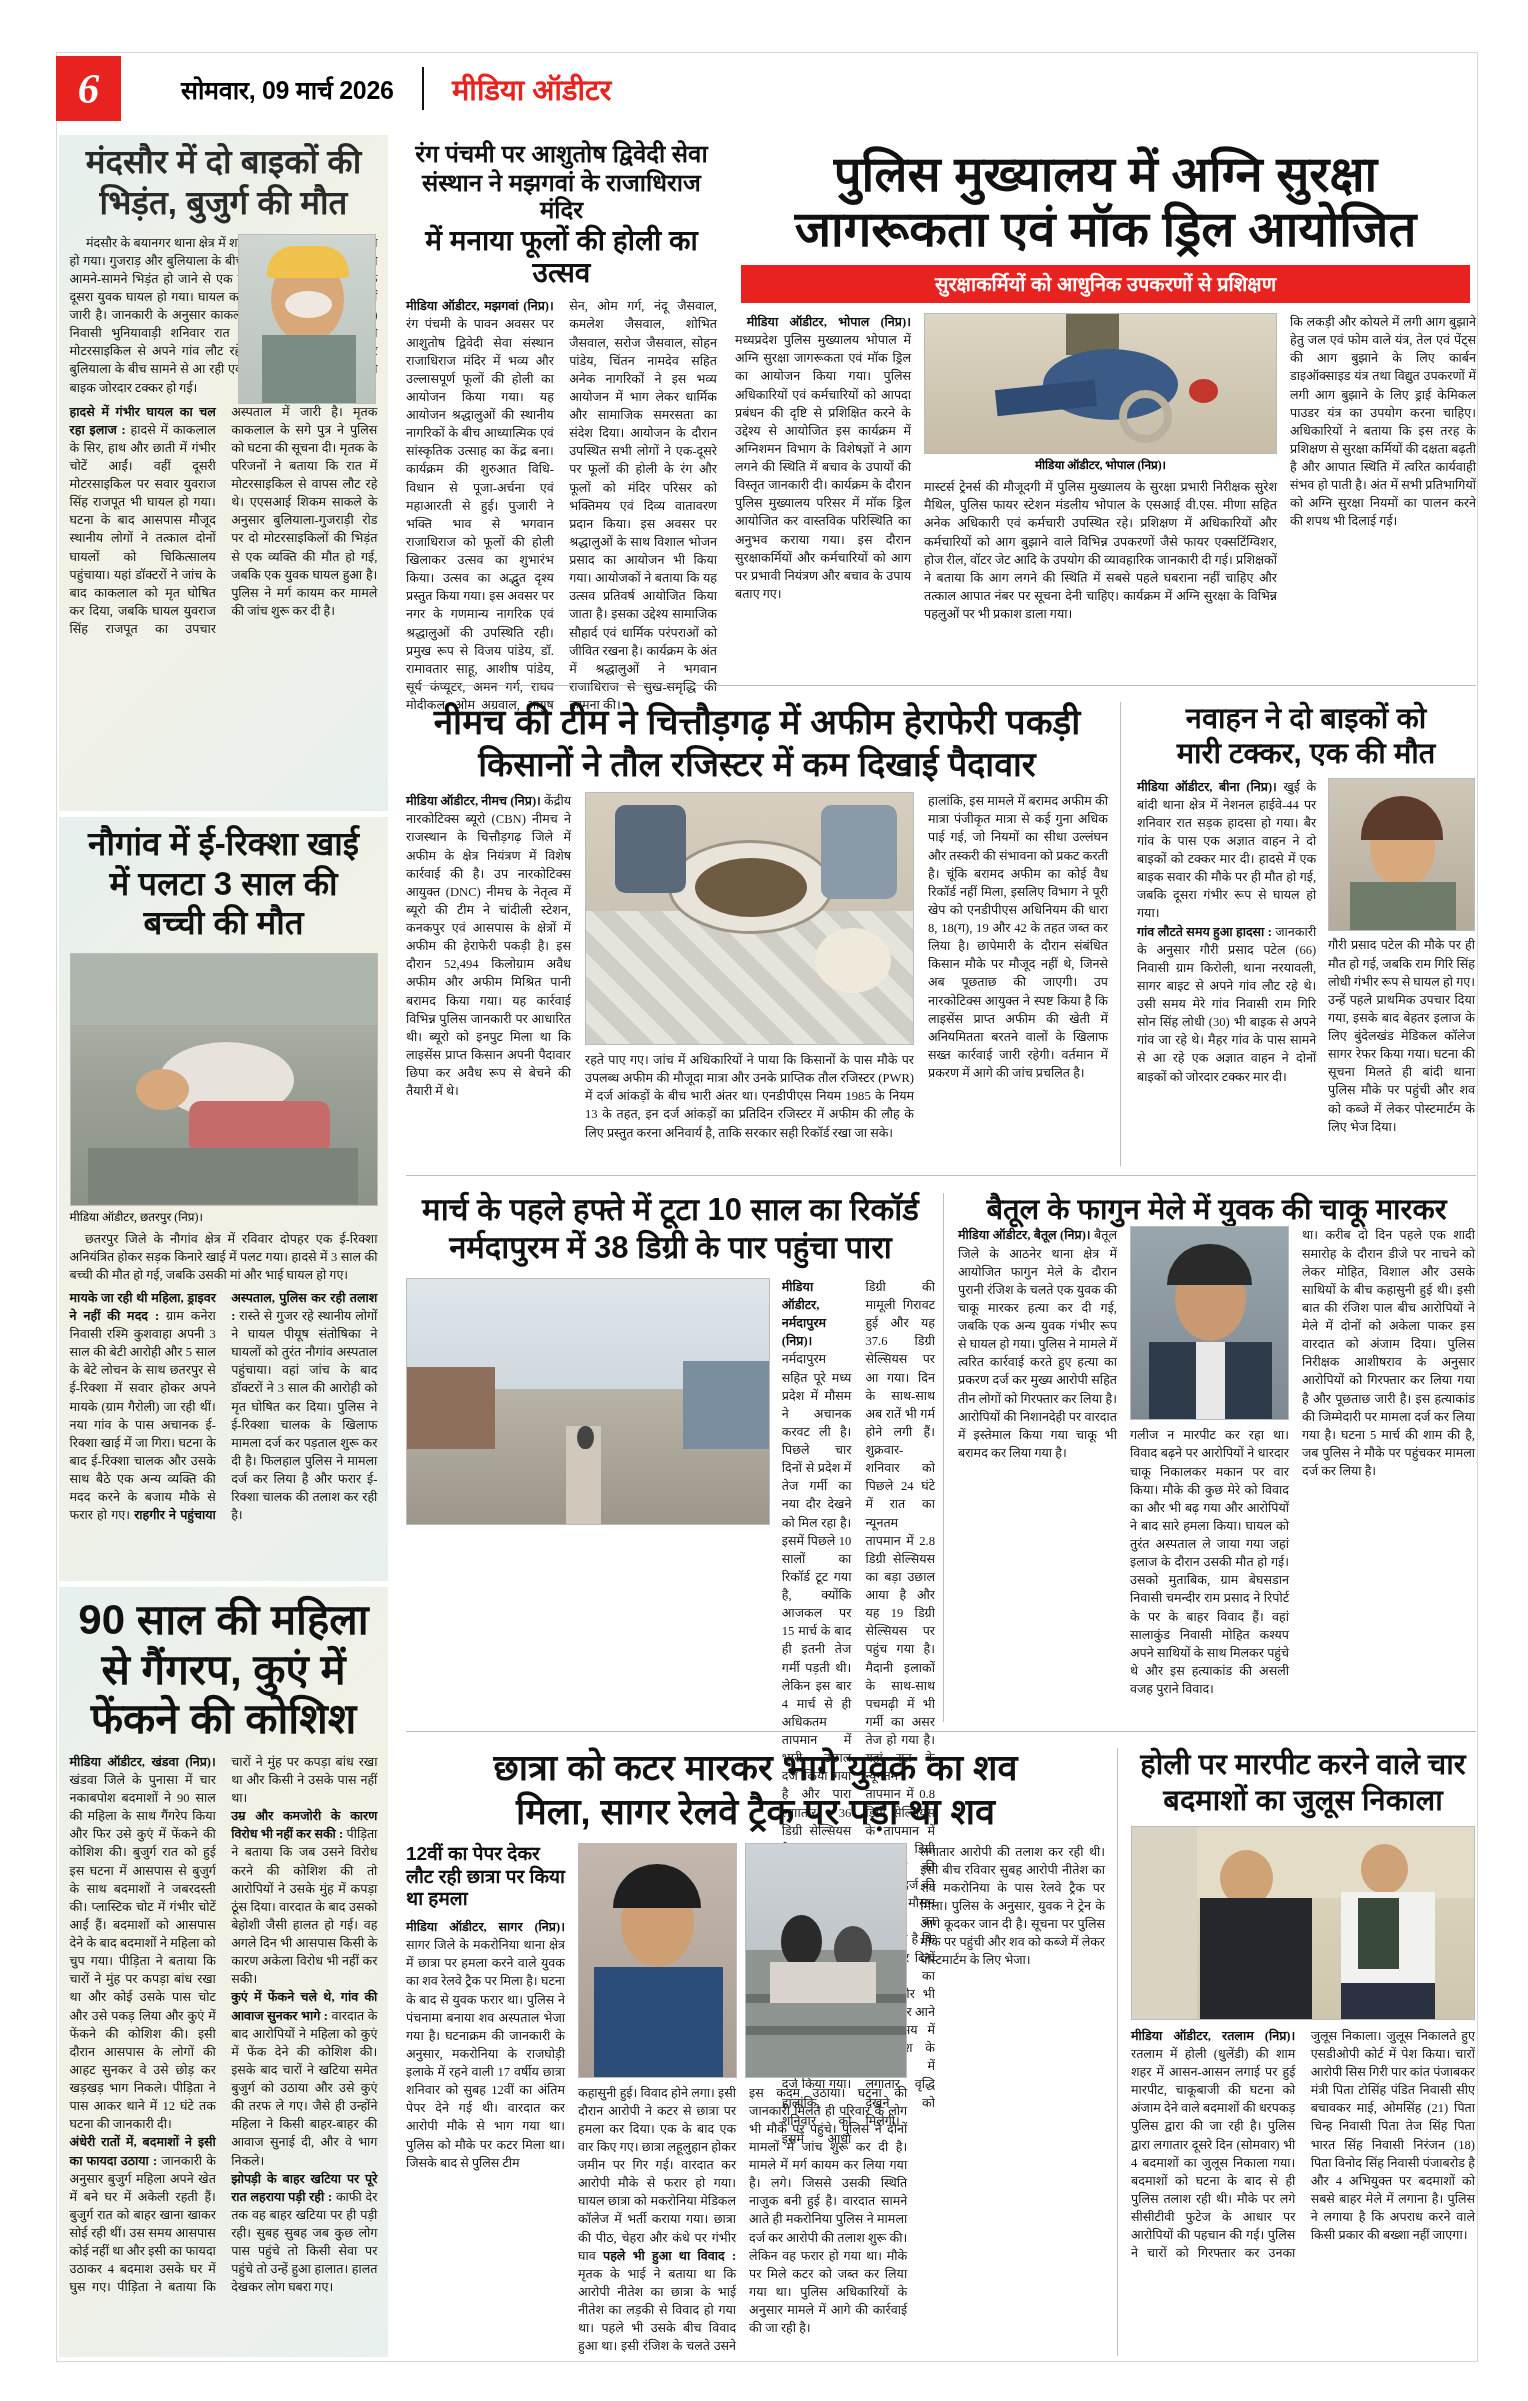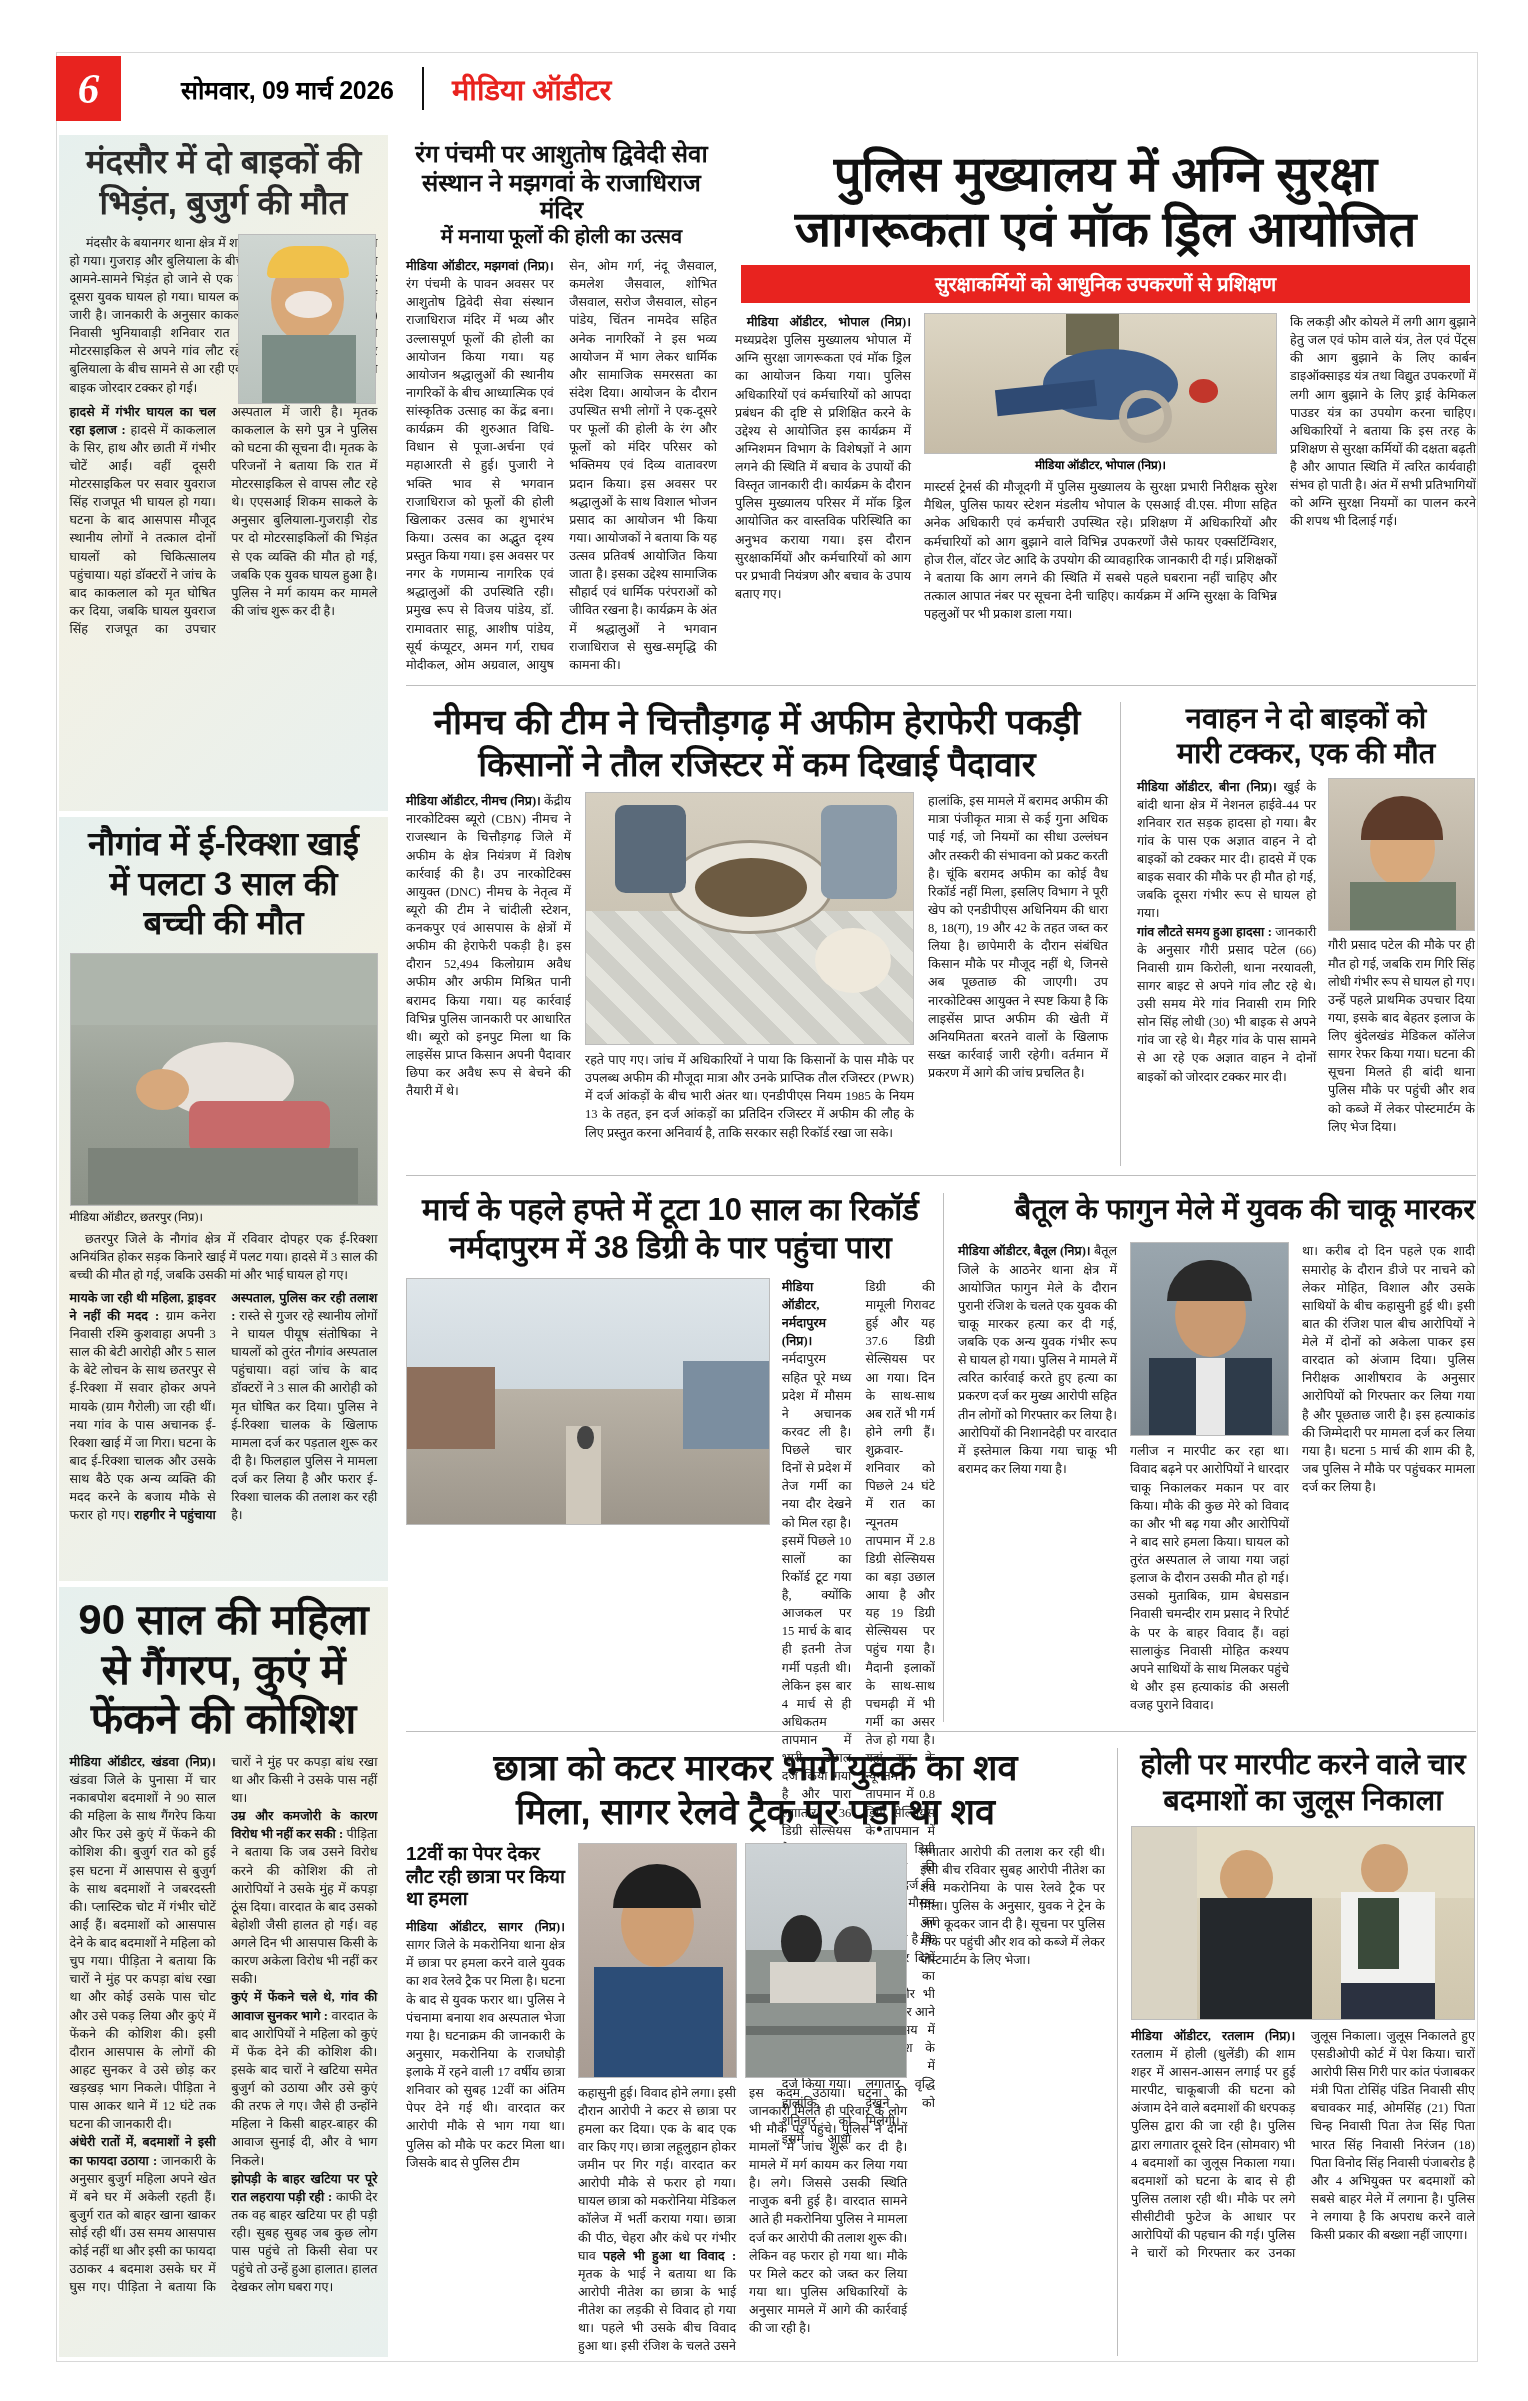--- a/index.html
+++ b/index.html
@@ -212,21 +212,21 @@
         <span>वारदात के बाद आरोपियों ने महिला को कुएं में फेंक देने की कोशिश की। इसके बाद चारों ने खटिया समेत बुजुर्ग को उठाया और उसे कुएं की तरफ ले गए। जैसे ही उन्होंने महिला ने किसी बाहर-बाहर की आवाज सुनाई दी, और वे भाग निकले।</span>
         <br><span style="font-weight:700;">झोपड़ी के बाहर खटिया पर पूरे रात लहराया पड़ी रही :</span>
         <span>काफी देर तक वह बाहर खटिया पर ही पड़ी रही। सुबह सुबह जब कुछ लोग पास पहुंचे तो किसी सेवा पर पहुंचे तो उन्हें हुआ हालात। हालत देखकर लोग घबरा गए।</span>
       </div>
     </div>
   </div>
 
   <div class="col" style="left:406px; top:141px; width:311px; height:670px;">
     <div class="hl hl-md" style="text-align:center; font-size:24px; margin-bottom:1.8px;">रंग पंचमी पर आशुतोष द्विवेदी सेवा</div>
     <div class="hl hl-md" style="text-align:center; font-size:24px; margin-bottom:1.8px;">संस्थान ने मझगवां के राजाधिराज मंदिर</div>
-    <div class="hl hl-md" style="text-align:center; font-size:20px; margin-bottom:9.4px;">में मनाया फूलों की होली का उत्सव</div>
+    <div class="hl hl-md" style="text-align:center; font-size:28px; margin-bottom:9.4px;">में मनाया फूलों की होली का उत्सव</div>
     <div class="body-text c2">
       <span style="font-weight:700;">मीडिया ऑडीटर, मझगवां (निप्र)।</span>
       <span>रंग पंचमी के पावन अवसर पर आशुतोष द्विवेदी सेवा संस्थान राजाधिराज मंदिर में भव्य और उल्लासपूर्ण फूलों की होली का आयोजन किया गया। यह आयोजन श्रद्धालुओं की स्थानीय नागरिकों के बीच आध्यात्मिक एवं सांस्कृतिक उत्साह का केंद्र बना। कार्यक्रम की शुरुआत विधि-विधान से पूजा-अर्चना एवं महाआरती से हुई। पुजारी ने भक्ति भाव से भगवान राजाधिराज को फूलों की होली खिलाकर उत्सव का शुभारंभ किया।</span>
       <span>उत्सव का अद्भुत दृश्य प्रस्तुत किया गया। इस अवसर पर नगर के गणमान्य नागरिक एवं श्रद्धालुओं की उपस्थिति रही। प्रमुख रूप से विजय पांडेय, डॉ. रामावतार साहू, आशीष पांडेय, सूर्य कंप्यूटर, अमन गर्ग, राघव मोदीकल, ओम अग्रवाल, आयुष सेन, ओम गर्ग, नंदू जैसवाल, कमलेश जैसवाल, शोभित जैसवाल, सरोज जैसवाल, सोहन पांडेय, चिंतन नामदेव सहित अनेक नागरिकों ने इस भव्य आयोजन में भाग लेकर धार्मिक और सामाजिक समरसता का संदेश दिया। आयोजन के दौरान उपस्थित सभी लोगों ने एक-दूसरे पर फूलों की होली के रंग और फूलों को मंदिर परिसर को भक्तिमय एवं दिव्य वातावरण प्रदान किया। इस अवसर पर श्रद्धालुओं के साथ विशाल भोजन प्रसाद का आयोजन भी किया गया। आयोजकों ने बताया कि यह उत्सव प्रतिवर्ष आयोजित किया जाता है। इसका उद्देश्य सामाजिक सौहार्द एवं धार्मिक परंपराओं को जीवित रखना है। कार्यक्रम के अंत में श्रद्धालुओं ने भगवान राजाधिराज से सुख-समृद्धि की कामना की।</span>
     </div>
   </div>
 
   <div class="col" style="left:735px; top:147px; width:741px;">
     <div class="hl hl-xxl" style="text-align:center; font-size:49px; line-height:1.12;">पुलिस मुख्यालय में अग्नि सुरक्षा</div>
     <div class="hl hl-xxl" style="text-align:center; font-size:49px; line-height:1.12; margin-bottom:8.2px;">जागरूकता एवं मॉक ड्रिल आयोजित</div>
@@ -332,21 +332,21 @@
       <span style="font-weight:700;">मीडिया ऑडीटर, नर्मदापुरम (निप्र)।</span>
       <span>नर्मदापुरम सहित पूरे मध्य प्रदेश में मौसम ने अचानक करवट ली है। पिछले चार दिनों से प्रदेश में तेज गर्मी का नया दौर देखने को मिल रहा है। इसमें पिछले 10 सालों का रिकॉर्ड टूट गया है, क्योंकि आजकल पर 15 मार्च के बाद ही इतनी तेज गर्मी</span>
       <span>पड़ती थी। लेकिन इस बार 4 मार्च से ही अधिकतम तापमान में भारी उछाल दर्ज किया गया है और पारा लगातार 36 डिग्री सेल्सियस के ऊपर बना हुआ है। चिकित्सालयों ध्यान ने लोगों को बेहान कर दिया है शुक्रवार को नर्मदापुरम पूरे प्रदेश में सबसे अधिक गर्म जिला रहा, जहां</span>
       <span>अधिकतम तापमान 38.1 डिग्री सेल्सियस दर्ज किया गया। हालांकि, शनिवार को इसमें आधा डिग्री की मामूली गिरावट हुई और यह 37.6 डिग्री सेल्सियस पर आ गया। दिन के साथ-साथ अब रातें भी गर्म होने लगी हैं। शुक्रवार-शनिवार को पिछले 24 घंटे में रात का न्यूनतम तापमान में 2.8 डिग्री सेल्सियस का बड़ा उछाल आया है और यह 19 डिग्री सेल्सियस पर पहुंच गया है। मैदानी इलाकों के साथ-साथ पचमढ़ी में भी गर्मी का असर तेज हो गया है। यहां रात के न्यूनतम तापमान में 0.8 डिग्री सेल्सियस के तापमान में 1.6 डिग्री सेल्सियस की बढ़ोतरी दर्ज की गई है। मौसम विभाग का पूर्वानुमान है कि अभी चार दिनों में गर्मी का असर और भी बढ़ेगा और आने वाले समय में भी प्रदेश के तापमान में लगातार वृद्धि देखने को मिलेगी।</span>
     </div>
   </div>
 
   <div class="rule-v" style="left:943px; top:1193px; height:529px;"></div>
 
   <div class="col" style="left:958px; top:1193px; width:517px; height:529px;">
-    <div class="hl" style="font-size:29px; text-align:right; margin-bottom:17px;">बैतूल के फागुन मेले में युवक की चाकू मारकर</div>
+    <div class="hl" style="font-size:29px; text-align:center; margin-bottom:1px;">बैतूल के फागुन मेले में युवक की चाकू मारकर</div>
     <div style="display:flex; gap:13px;">
       <div style="flex:0 0 159px;">
         <div class="body-text">
           <span style="font-weight:700;">मीडिया ऑडीटर, बैतूल (निप्र)।</span>
           <span>बैतूल जिले के आठनेर थाना क्षेत्र में आयोजित फागुन मेले के दौरान पुरानी रंजिश के चलते एक युवक की चाकू मारकर हत्या कर दी गई, जबकि एक अन्य युवक गंभीर रूप से घायल हो गया। पुलिस ने मामले में त्वरित कार्रवाई करते हुए हत्या का प्रकरण दर्ज कर मुख्य आरोपी सहित तीन लोगों को गिरफ्तार कर लिया है। आरोपियों की निशानदेही पर वारदात में इस्तेमाल किया गया चाकू भी बरामद कर लिया गया है।</span>
         </div>
       </div>
       <div style="flex:0 0 159px;">
         <div class="photo" style="position:relative; width:159px; height:194px; border:0.6px solid #bbb;">
           <div class="rect" style="left:0;top:0;right:0;bottom:0;background:linear-gradient(180deg,#9aa6ae 0%,#7d8890 100%);"></div>

